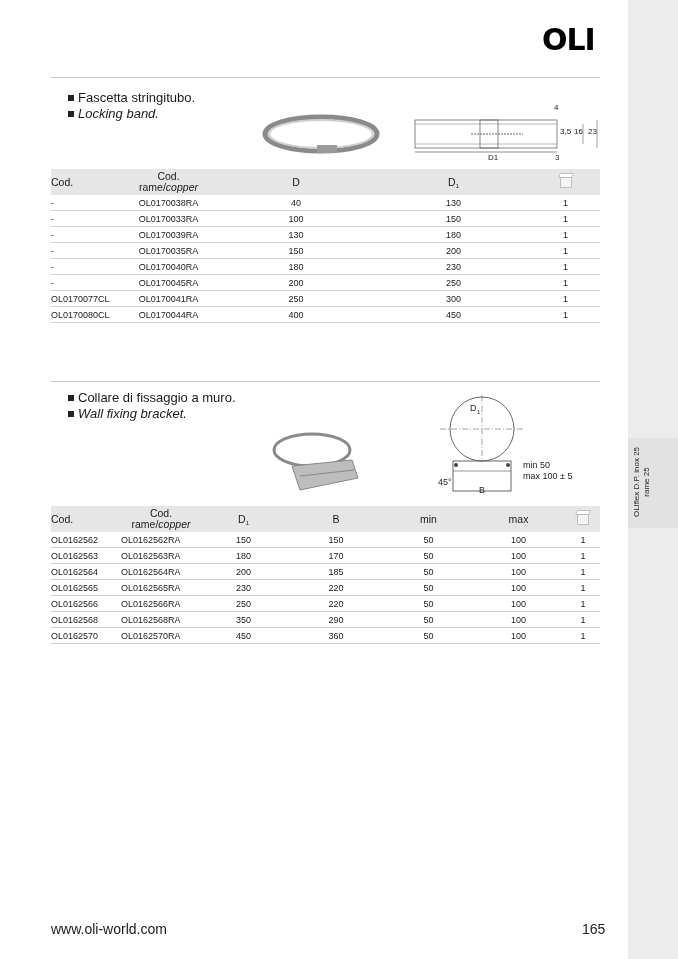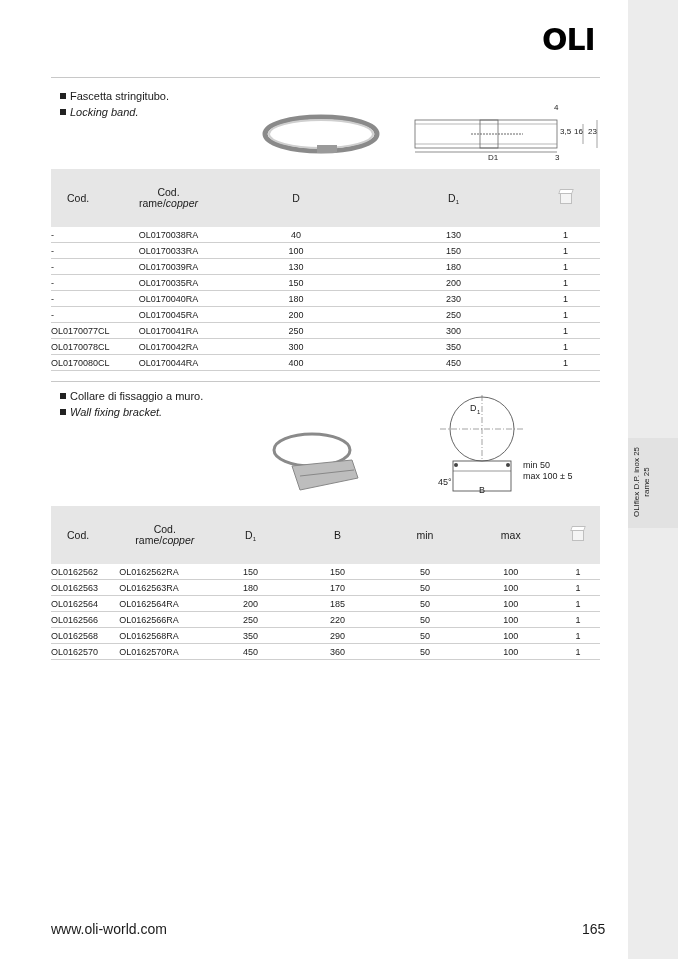--- a/index.html
+++ b/index.html
@@ -6,25 +6,25 @@
   body { width: 678px; height: 959px; background: #ffffff; position: relative; overflow: hidden;
          font-family: "Liberation Sans", sans-serif; color: #1a1a1a; }
   .side-tab { position: absolute; left: 628px; top: 0; width: 50px; height: 959px; background: #ececec; }
   .side-tab-label { position: absolute; left: 628px; top: 438px; width: 50px; height: 90px; background: #e2e2e2; }
   .side-text { position: absolute; left: 632px; top: 482px; width: 90px; transform-origin: 0 0;
                transform: rotate(-90deg) translate(-45px, 0); font-size: 8px; line-height: 10px; text-align: center; color: #222; }
   .side-text span { display:block; }
   .logo { position: absolute; left: 542px; top: 22px; font-family: "DejaVu Sans", sans-serif; font-weight: bold;
           font-size: 30px; letter-spacing: -1px; color: #000; }
   .rule { position: absolute; left: 51px; width: 549px; height: 1px; background: #c8c8c8; }
-  .bullet-line { position: absolute; left: 60px; font-size: 11px; }
+  .bullet-line { position: absolute; left: 68px; font-size: 13px; }
   .bullet-line .sq { display: inline-block; width: 6px; height: 6px; background: #222; margin-right: 4px; vertical-align: 1px; }
   .ital { font-style: italic; }
   table.spec { position: absolute; left: 51px; width: 549px; border-collapse: collapse; font-size: 9px; }
-  table.spec th { background: #e6e6e6; font-weight: normal; font-size: 10.5px; height: 26px; padding: 16px; }
+  table.spec th { background: #e6e6e6; font-weight: normal; font-size: 10.5px; height: 26px; padding: 0; }
   table.spec td { height: 15px; padding: 0; border-bottom: 1px solid #cfcfcf; }
   table.spec .l { text-align: left; }
   table.spec .c { text-align: center; }
   .hdr2 { line-height: 11px; }
   .sub { font-size: 6px; vertical-align: -2px; }
   .box-icon { display: inline-block; width: 10px; height: 11px; border: 1px solid #bfbfbf; background: #f4f4f4; position: relative; }
   .box-icon:before { content:""; position:absolute; left:-2px; top:-3px; width:12px; height:3px; border:1px solid #bfbfbf; background:#fff; transform: skewX(-20deg); }
   .img { position: absolute; }
   .footer { position: absolute; top: 921px; font-size: 14px; }
 </style>
@@ -133,27 +133,20 @@
         <td class="c">1</td>
       </tr>
     <tr>
         <td class="l">OL0170077CL</td>
         <td class="c">OL0170041RA</td>
         <td class="c">250</td>
         <td class="c">300</td>
         <td class="c">1</td>
       </tr>
     <tr>
-        <td class="l">OL0170078CL</td>
-        <td class="c">OL0170042RA</td>
-        <td class="c">300</td>
-        <td class="c">350</td>
-        <td class="c">1</td>
-      </tr>
-    <tr>
         <td class="l">OL0170080CL</td>
         <td class="c">OL0170044RA</td>
         <td class="c">400</td>
         <td class="c">450</td>
         <td class="c">1</td>
       </tr>
   </tbody>
 </table>
 
 <div class="rule" style="top:381px"></div>
@@ -230,20 +223,29 @@
     <tr>
         <td class="l">OL0162564</td>
         <td class="l">OL0162564RA</td>
         <td class="c">200</td>
         <td class="c">185</td>
         <td class="c">50</td>
         <td class="c">100</td>
         <td class="c">1</td>
       </tr>
     <tr>
+        <td class="l">OL0162565</td>
+        <td class="l">OL0162565RA</td>
+        <td class="c">230</td>
+        <td class="c">220</td>
+        <td class="c">50</td>
+        <td class="c">100</td>
+        <td class="c">1</td>
+      </tr>
+    <tr>
         <td class="l">OL0162566</td>
         <td class="l">OL0162566RA</td>
         <td class="c">250</td>
         <td class="c">220</td>
         <td class="c">50</td>
         <td class="c">100</td>
         <td class="c">1</td>
       </tr>
     <tr>
         <td class="l">OL0162568</td>

